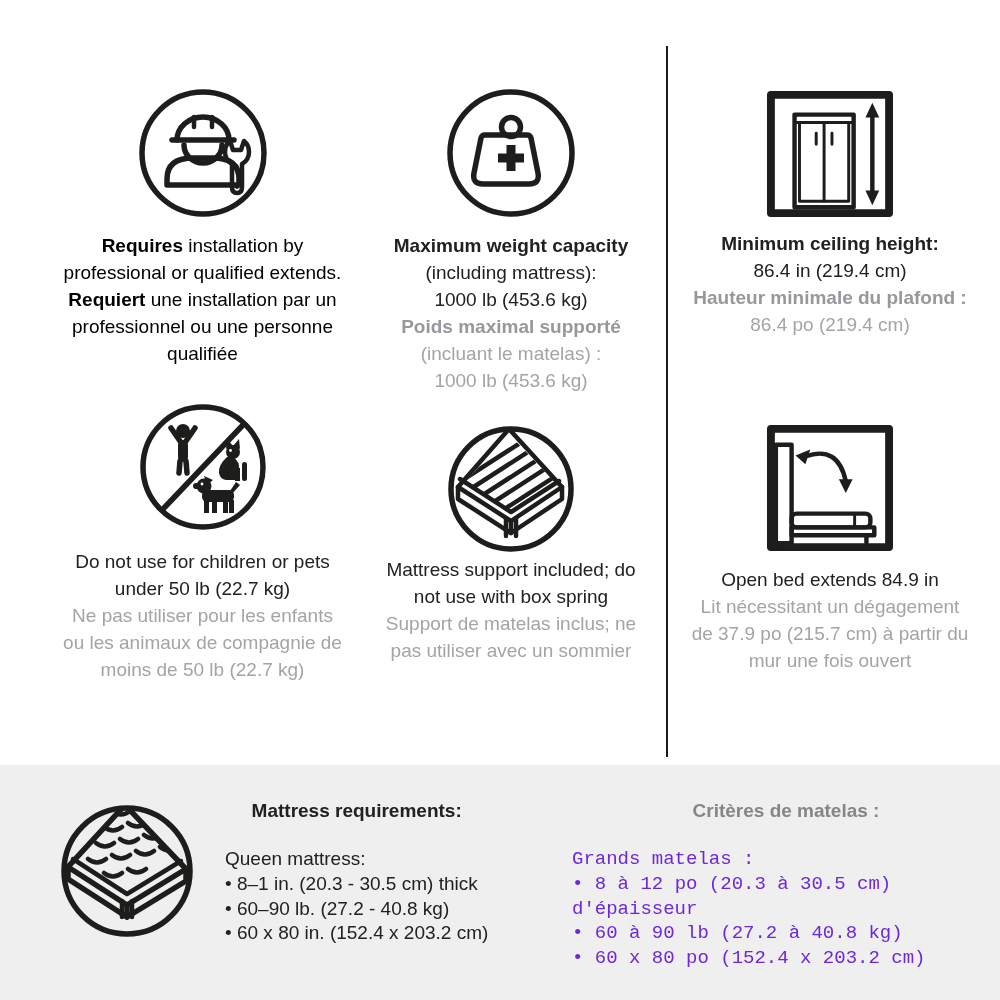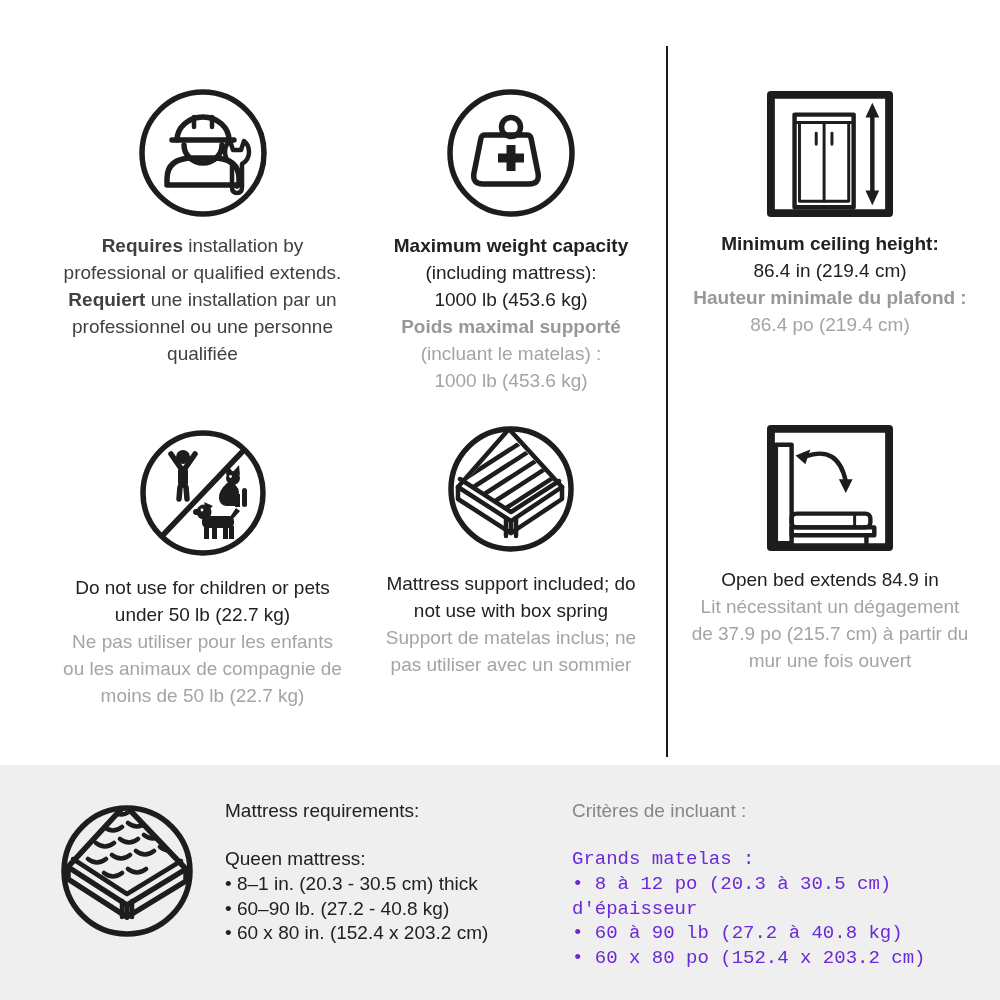--- a/index.html
+++ b/index.html
@@ -2,35 +2,35 @@
 <html><head>
 <meta charset="utf-8">
 <style>
   html,body{margin:0;padding:0;background:#fff;}
   .canvas{position:relative;width:1000px;height:1000px;background:#ffffff;
           font-family:"Liberation Sans",sans-serif;color:#232020;overflow:hidden;}
   .cell{position:absolute;text-align:center;}
   .icon{display:flex;justify-content:center;}
   .t{font-size:19px;line-height:27px;margin-top:14px;}
   .bold{font-weight:bold;}
-  .red{color:#404040;text-align:center;}
+  .red{color:#000000;text-align:center;}
   .gray{color:#a4a4a4;}
   .grayhead{color:#97979c;font-weight:bold;}
   .divider{position:absolute;left:666px;top:46px;width:2px;height:711px;background:#1a1a1a;}
   
   svg *{stroke:#1d1d1b;fill:none;stroke-linecap:round;stroke-linejoin:round;}
   .s3{stroke-width:3px;} .s4{stroke-width:4.5px;} .s5{stroke-width:5.5px;}
   .s8{stroke-width:8px;} .s9{stroke-width:9px;stroke-linecap:butt;}
   .fl{fill:#1d1d1b;stroke:none;}
   .wh{fill:#ffffff;stroke:none;}
   
   .footer{position:absolute;left:0;top:765px;width:1000px;height:235px;background:#efefef;}
   .ficon{position:absolute;left:60px;top:36px;}
   .fcol{position:absolute;top:33px;font-size:19px;line-height:24.5px;text-align:left;}
-  .ftitle{font-weight:normal;line-height:26px;}
+  .ftitle{font-weight:bold;line-height:26px;text-align:center;}
   .fsub{margin-top:22px;line-height:26px;}
   .fcol ul{margin:0;padding:0;}
   .fcol li{list-style:none;}
   .fcol li::before{content:"\2022\00a0";}
   .fcol.fr .ftitle{color:#85858a;}
   .fcol.fr .fsub,.fcol.fr li{color:#6d28d9;font-family:Liberation Mono, monospace;}
 </style>
 </head>
 <body>
 
@@ -94,21 +94,21 @@
       </svg>
     </div>
     <div class="t" style="margin-top:12px">
       <div class="bold">Minimum ceiling height:</div>
       <div>86.4 in (219.4 cm)</div>
       <div class="grayhead">Hauteur minimale du plafond :</div>
       <div class="gray">86.4 po (219.4 cm)</div>
     </div>
   </div>
 
-  <div class="cell" style="left:30px;top:428px;width:345px">
+  <div class="cell" style="left:30px;top:402px;width:345px">
     <div class="icon">
       <svg viewBox="0 0 130 130" width="130" height="130">
         <circle cx="65" cy="65" r="60" class="s5"></circle>
         <path d="M104,24 L26,106" class="s5"></path>
         <circle cx="45" cy="29" r="7" class="fl"></circle>
         <rect x="40" y="38" width="10" height="22" rx="5" class="fl"></rect>
         <path d="M33,26 L42,39 M57,26 L48,39 M42,59 L41,71 M48,59 L49,71" class="s5"></path>
         <g>
           <polygon points="88,47 89,37 95,44" class="fl"></polygon>
           <polygon points="102,47 101,37 95,44" class="fl"></polygon>
@@ -158,21 +158,21 @@
           <path d="M65,88 L14,55 M65,88 L113,57" class="s4"></path>
           <g clip-path="url(#c5b)">
             <path d="M-5,70 L130,-17 M-5,84 L130,-3 M-5,98 L130,11 M-5,112 L130,25 M-5,126 L130,39" class="s4"></path>
           </g>
           <path d="M12,63 v12 L65,109 v-12" class="s4"></path>
           <path d="M65,109 L116,75 v-12" class="s4"></path>
           <path d="M60,94 v18 M70,94 v18" class="s4"></path>
         </g>
       </svg>
     </div>
-    <div class="t" style="margin-top:16px">
+    <div class="t" style="margin-top:2px">
       <div>Mattress support included; do</div>
       <div>not use with box spring</div>
       <div class="gray">Support de matelas inclus; ne</div>
       <div class="gray">pas utiliser avec un sommier</div>
     </div>
   </div>
 
   <div class="cell" style="left:670px;top:424px;width:320px">
     <div class="icon">
       <svg viewBox="0 0 130 130" width="128" height="128">
@@ -224,21 +224,21 @@
       <div class="ftitle">Mattress requirements:</div>
       <div class="fsub">Queen mattress:</div>
       <ul>
         <li>8–1 in. (20.3 - 30.5 cm) thick</li>
         <li>60–90 lb. (27.2 - 40.8 kg)</li>
         <li>60 x 80 in. (152.4 x 203.2 cm)</li>
       </ul>
     </div>
 
     <div class="fcol fr" style="left:572px">
-      <div class="ftitle">Critères de incluant :</div>
+      <div class="ftitle">Critères de matelas :</div>
       <div class="fsub">Grands matelas :</div>
       <ul>
         <li>8 à 12 po (20.3 à 30.5 cm) d'épaisseur</li>
         <li>60 à 90 lb (27.2 à 40.8 kg)</li>
         <li>60 x 80 po (152.4 x 203.2 cm)</li>
       </ul>
     </div>
   </div>
 
 </div>

